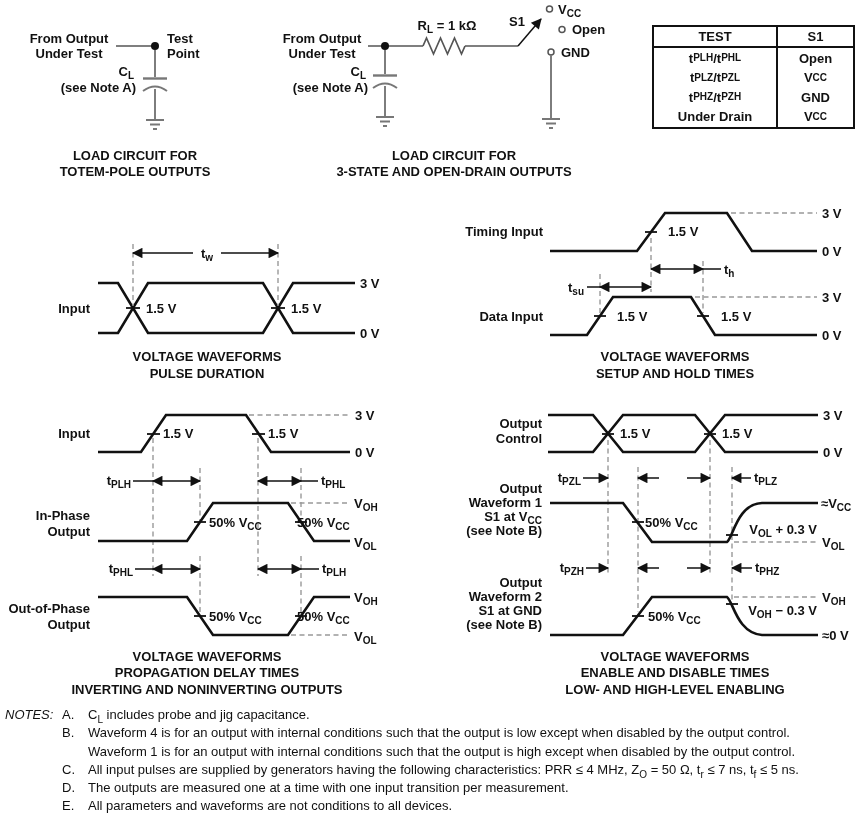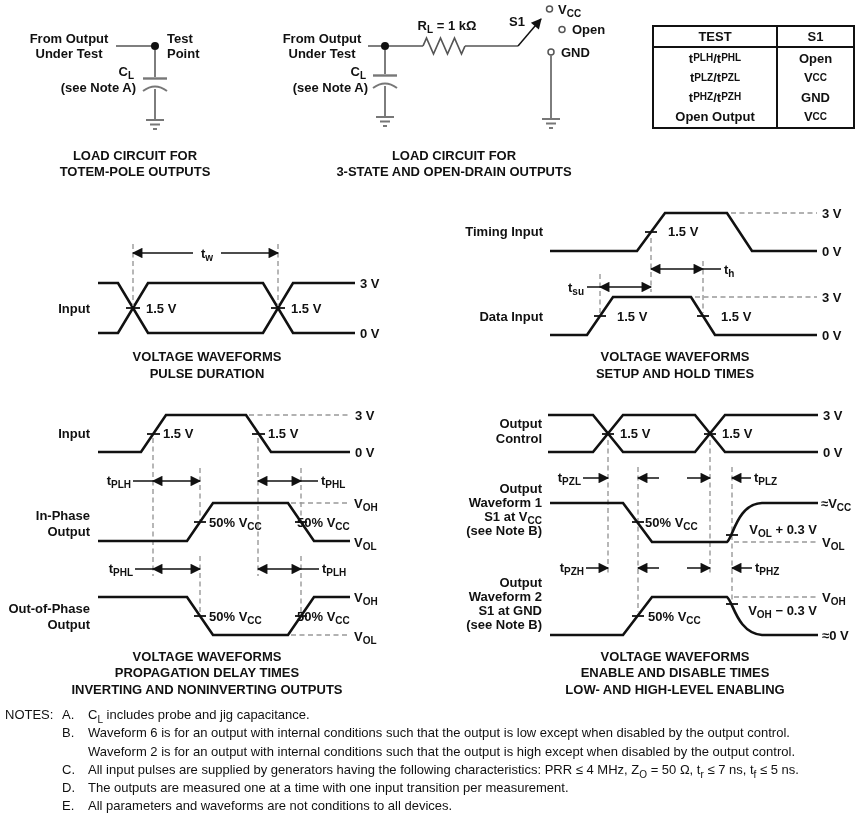--- a/index.html
+++ b/index.html
@@ -24,21 +24,21 @@
       text-align:center;vertical-align:middle;padding:0 6px;line-height:15.5px;color:#111;}
   #s1table th{height:19px;}
   #s1table td{height:79px;}
   #s1table .c1{width:112px;}
   #s1table .c2{width:64px;}
   #s1table td div{height:19.5px;display:flex;align-items:center;justify-content:center;}
   sub{font-size:10px;line-height:0;}
 
   
   #notes{position:absolute;left:4px;top:706px;width:848px;font-size:13px;line-height:18.3px;color:#111;}
-  #notes .title{position:absolute;left:1px;top:0;}
+  #notes .title{position:absolute;left:1px;top:0;font-style:italic;}
   #notes .note{position:relative;padding-left:84px;}
   #notes .nl{position:absolute;left:58px;}
   #notes .nt div{white-space:nowrap;}
 </style>
 </head>
 <body>
 
 <div id="page">
 
 <svg width="855" height="819" viewBox="0 0 855 819">
@@ -300,21 +300,21 @@
               <span>/t</span>
               <sub>PZL</sub>
             </div>
       <div>
               <span>t</span>
               <sub>PHZ</sub>
               <span>/t</span>
               <sub>PZH</sub>
             </div>
       <div>
-              <span>Open Output</span>
+              <span>Under Drain</span>
             </div>
     </td>
     <td class="c2">
       <div>
               <span>Open</span>
             </div>
       <div>
               <span>V</span>
               <sub>CC</sub>
             </div>
@@ -334,22 +334,22 @@
   <span class="title">NOTES:</span>
   <div class="note">
     <span class="nl">A.</span>
     <div class="nt">
           <div><span>C</span><sub>L</sub><span> includes probe and jig capacitance.</span></div>
         </div>
   </div>
   <div class="note">
     <span class="nl">B.</span>
     <div class="nt">
-      <div><span>Waveform 6 is for an output with internal conditions such that the output is low except when disabled by the output control.</span></div>
-      <div><span>Waveform 2 is for an output with internal conditions such that the output is high except when disabled by the output control.</span></div>
+      <div><span>Waveform 4 is for an output with internal conditions such that the output is low except when disabled by the output control.</span></div>
+      <div><span>Waveform 1 is for an output with internal conditions such that the output is high except when disabled by the output control.</span></div>
     </div>
   </div>
   <div class="note">
     <span class="nl">C.</span>
     <div class="nt">
           <div><span>All input pulses are supplied by generators having the following characteristics:  PRR ≤ 4 MHz, Z</span><sub>O</sub><span> = 50 Ω, t</span><sub>r</sub><span> ≤ 7 ns, t</span><sub>f</sub><span> ≤ 5 ns.</span></div>
         </div>
   </div>
   <div class="note">
     <span class="nl">D.</span>

